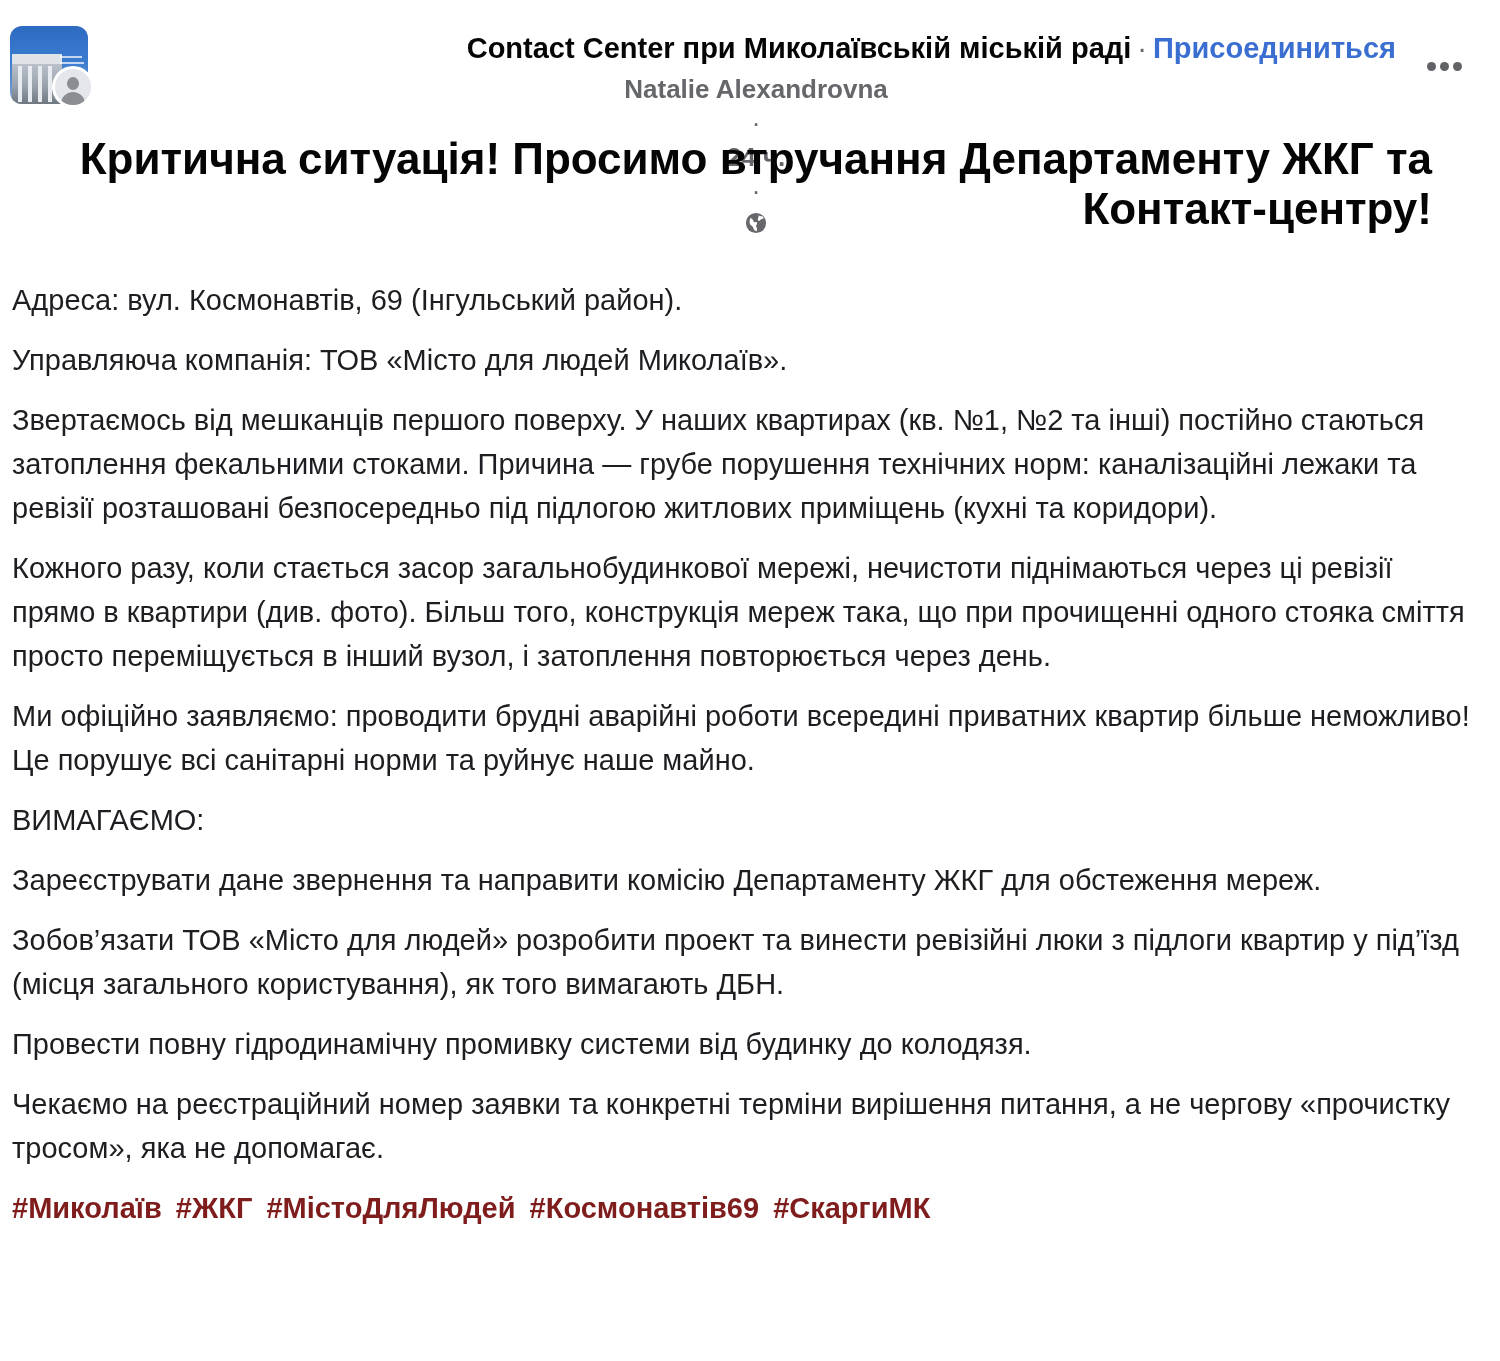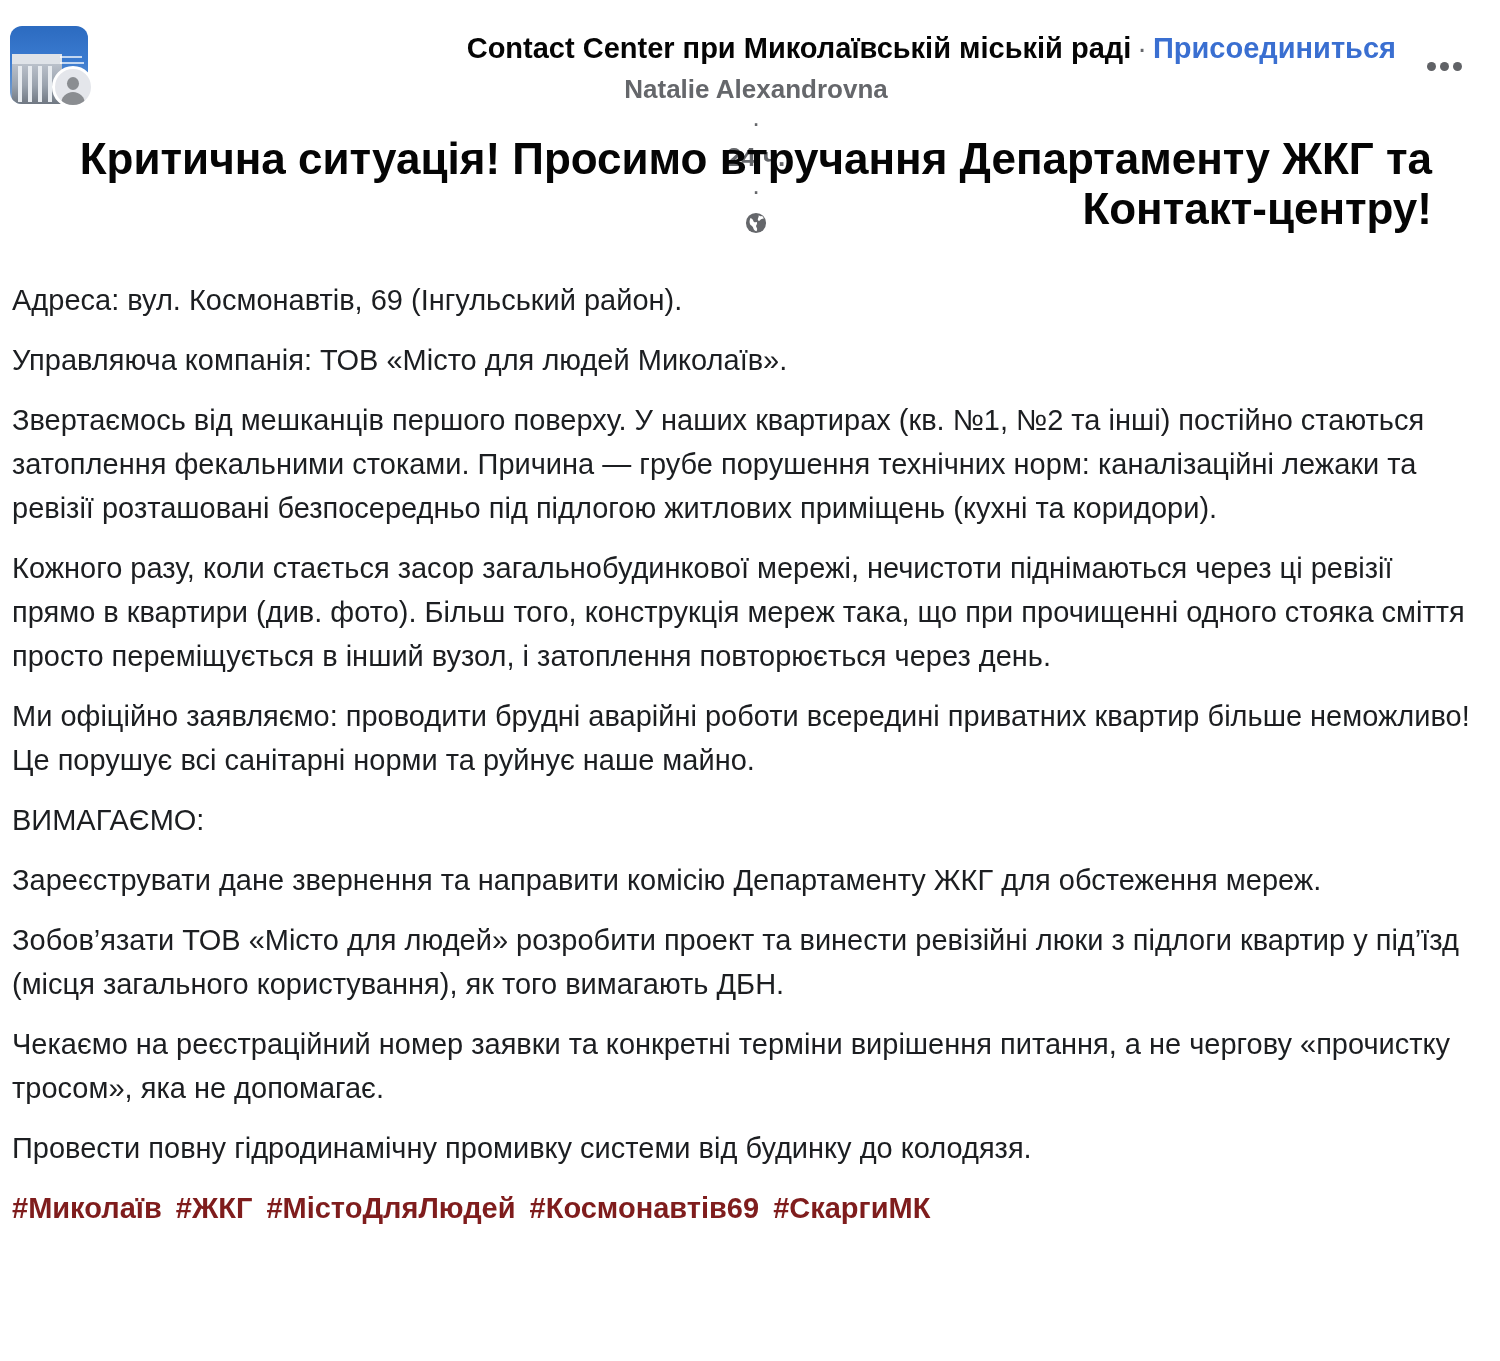--- a/index.html
+++ b/index.html
@@ -261,22 +261,22 @@
 
   <div class="post-body">
     <p>Адреса: вул. Космонавтів, 69 (Інгульський район).</p>
     <p>Управляюча компанія: ТОВ «Місто для людей Миколаїв».</p>
     <p>Звертаємось від мешканців першого поверху. У наших квартирах (кв. №1, №2 та інші) постійно стаються затоплення фекальними стоками. Причина — грубе порушення технічних норм: каналізаційні лежаки та ревізії розташовані безпосередньо під підлогою житлових приміщень (кухні та коридори).</p>
     <p>Кожного разу, коли стається засор загальнобудинкової мережі, нечистоти піднімаються через ці ревізії прямо в квартири (див. фото). Більш того, конструкція мереж така, що при прочищенні одного стояка сміття просто переміщується в інший вузол, і затоплення повторюється через день.</p>
     <p>Ми офіційно заявляємо: проводити брудні аварійні роботи всередині приватних квартир більше неможливо! Це порушує всі санітарні норми та руйнує наше майно.</p>
     <p>ВИМАГАЄМО:</p>
     <p>Зареєструвати дане звернення та направити комісію Департаменту ЖКГ для обстеження мереж.</p>
     <p>Зобов’язати ТОВ «Місто для людей» розробити проект та винести ревізійні люки з підлоги квартир у під’їзд (місця загального користування), як того вимагають ДБН.</p>
+    <p>Провести повну гідродинамічну промивку системи від будинку до колодязя.</p>
     <p>Чекаємо на реєстраційний номер заявки та конкретні терміни вирішення питання, а не чергову «прочистку тросом», яка не допомагає.</p>
-    <p>Провести повну гідродинамічну промивку системи від будинку до колодязя.</p>
     <p class="hashtags">
       <span class="hashtag">#Миколаїв</span>
       <span class="hashtag">#ЖКГ</span>
       <span class="hashtag">#МістоДляЛюдей</span>
       <span class="hashtag">#Космонавтів69</span>
       <span class="hashtag">#СкаргиМК</span>
     </p>
   </div>
 
 </div>

